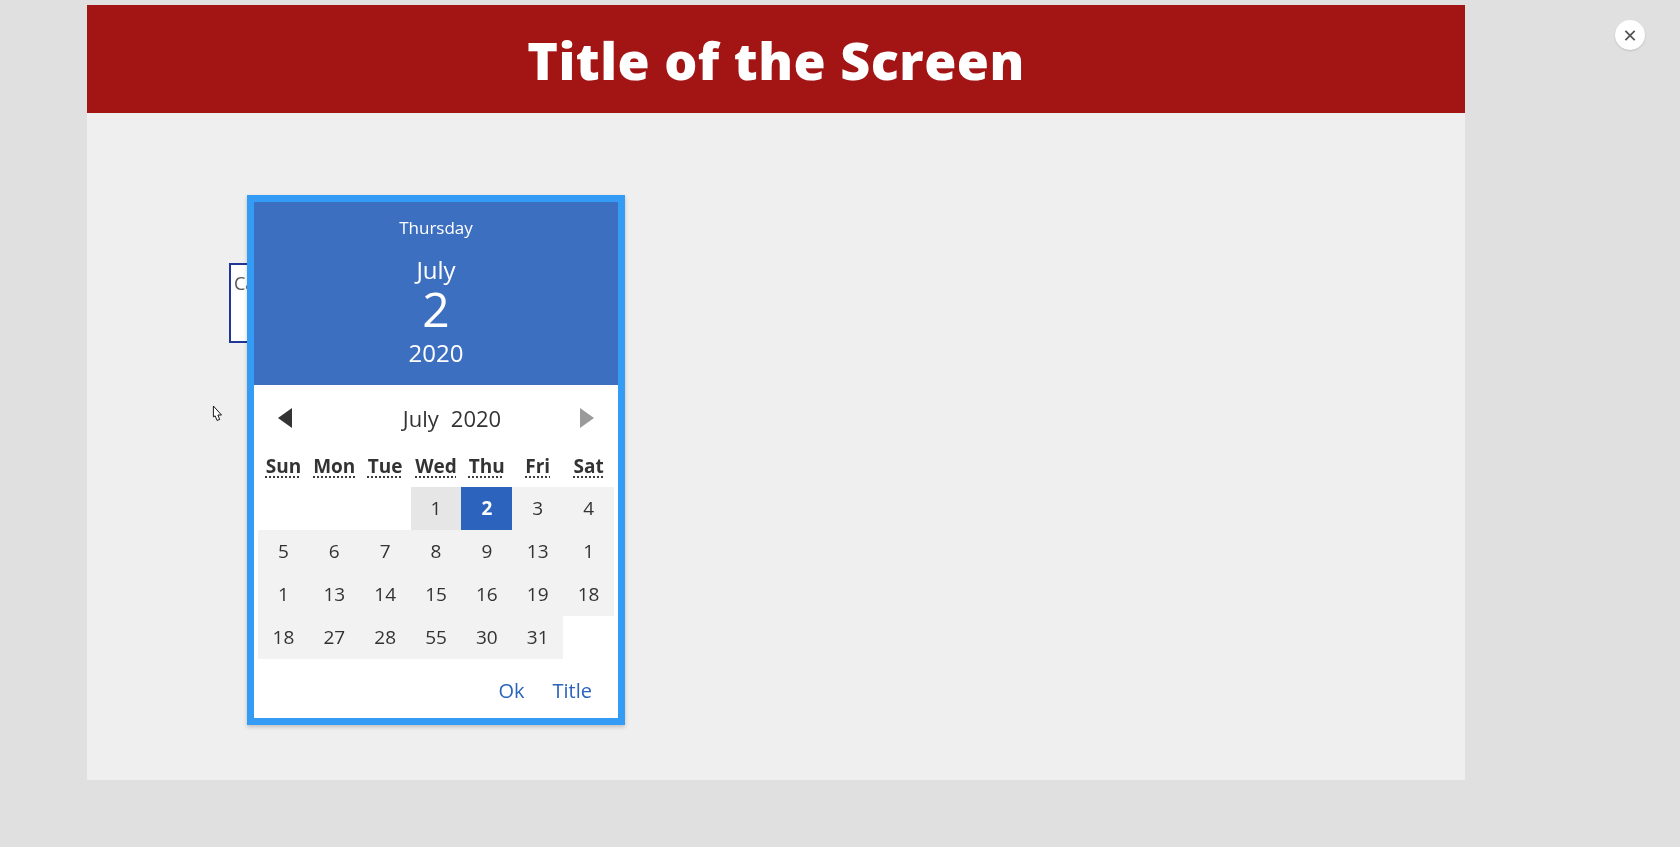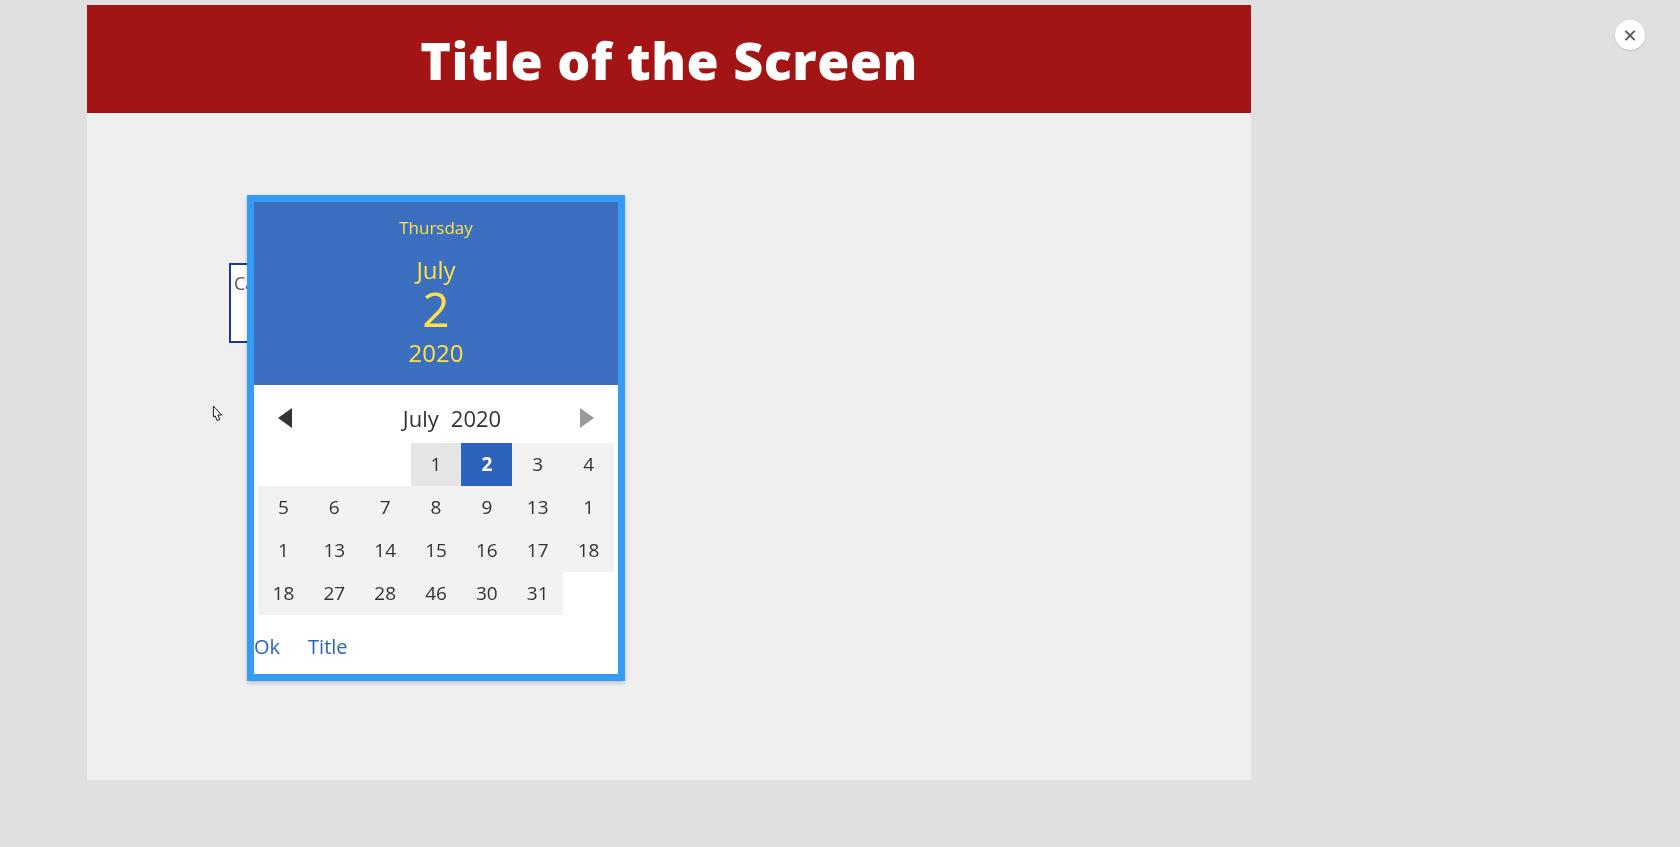--- a/index.html
+++ b/index.html
@@ -6,21 +6,21 @@
   html, body {
     margin: 0; padding: 0;
     width: 1680px; height: 847px;
     font-family: "Segoe UI", "Open Sans", Arial, sans-serif;
     background: #e0e0e0;
     overflow: hidden;
   }
   .modal-canvas {
     position: absolute;
     left: 87px; top: 5px;
-    width: 1164px; height: 775px;
+    width: 1378px; height: 775px;
     background: #efefef;
   }
   .header-bar {
     width: 100%;
     height: 108px;
     background: #a31515;
     display: flex;
     align-items: center;
     justify-content: center;
   }
@@ -61,21 +61,21 @@
     position: absolute;
     left: 160px; top: 190px;
     width: 378px;
     border: 7px solid #349cf4;
     background: #ffffff;
     box-shadow: 0 2px 4px rgba(0,0,0,0.2);
   }
 
   .dp-header {
     background: #3d6fc0;
-    color: #fde047;
+    color: #ffffff;
     text-align: center;
     padding: 14px 0 16px 0;
   }
   .dp-dow { font-size: 17px; font-weight: 500; }
   .dp-month { font-size: 24px; margin-top: 14px; }
   .dp-day { font-size: 48px; line-height: 1.05; margin-top: -2px; }
   .dp-year { font-size: 24px; margin-top: 2px; }
 
   .dp-nav {
     display: flex;
@@ -135,20 +135,21 @@
   .dp-cell.today { background: #e6e6e6; }
   .dp-cell.selected {
     background: #2c64bd;
     color: #ffffff;
     font-weight: 700;
   }
   .dp-cell.after { background: #ffffff; }
 
   .dp-actions {
     display: flex;
+    justify-content: flex-end;
     gap: 28px;
     padding: 14px 26px 14px 0;
     background: #fff;
   }
   .dp-actions .act {
     color: #2c64bd;
     font-size: 20px;
     cursor: pointer;
   }
 
@@ -182,20 +183,29 @@
 
     <div class="dp-nav">
       <div class="arrow arrow-left"></div>
       <div class="dp-nav-label">
         <span class="mpart">July</span><span>2020</span>
       </div>
       <div class="arrow arrow-right"></div>
     </div>
 
     <div class="dp-grid">
+      <div class="dp-row" id="dp-head-row">
+          <div class="dp-head">Sun</div>
+          <div class="dp-head">Mon</div>
+          <div class="dp-head">Tue</div>
+          <div class="dp-head">Wed</div>
+          <div class="dp-head">Thu</div>
+          <div class="dp-head">Fri</div>
+          <div class="dp-head">Sat</div>
+        </div>
       <div id="dp-body">
           <div class="dp-row">
             <div class="dp-cell blank"></div>
             <div class="dp-cell blank"></div>
             <div class="dp-cell blank"></div>
             <div class="dp-cell today">1</div>
             <div class="dp-cell selected">2</div>
             <div class="dp-cell">3</div>
             <div class="dp-cell">4</div>
           </div>
@@ -207,28 +217,28 @@
             <div class="dp-cell">9</div>
             <div class="dp-cell">13</div>
             <div class="dp-cell">1</div>
           </div>
           <div class="dp-row">
             <div class="dp-cell">1</div>
             <div class="dp-cell">13</div>
             <div class="dp-cell">14</div>
             <div class="dp-cell">15</div>
             <div class="dp-cell">16</div>
-            <div class="dp-cell">17</div>
+            <div class="dp-cell">19</div>
             <div class="dp-cell">18</div>
           </div>
           <div class="dp-row">
             <div class="dp-cell">18</div>
             <div class="dp-cell">27</div>
             <div class="dp-cell">28</div>
-            <div class="dp-cell">46</div>
+            <div class="dp-cell">55</div>
             <div class="dp-cell">30</div>
             <div class="dp-cell">31</div>
             <div class="dp-cell after"></div>
           </div>
         </div>
     </div>
 
     <div class="dp-actions">
       <span class="act">Ok</span>
       <span class="act">Title</span>

